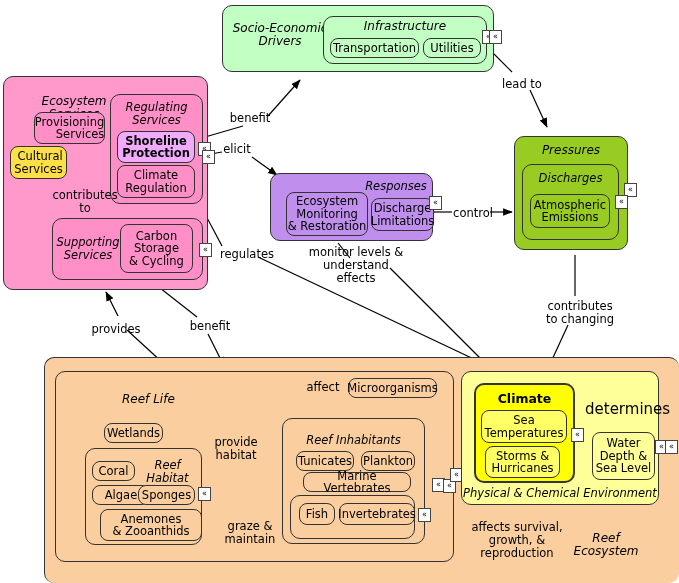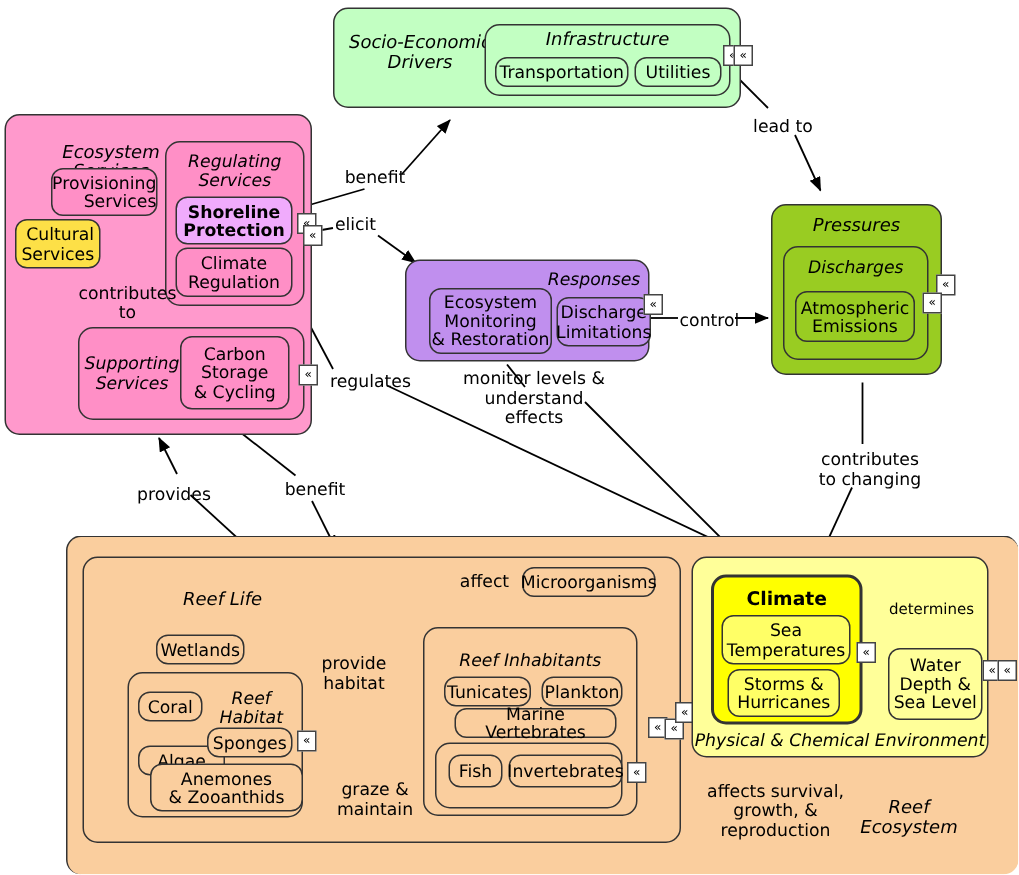--- a/index.html
+++ b/index.html
@@ -132,21 +132,21 @@
 
   <div class="box grp" style="left:55px;top:371px;width:399px;height:191px;background:#FACE9E;"></div>
   <div class="ttl" style="left:82px;top:393px;width:70px;font-size:12px;text-align:left;margin-left:40px;">Reef Life</div>
 
   <div class="box leaf" style="left:348px;top:378px;width:89px;height:20px;background:#FACE9E;font-size:11.5px;">Microorganisms</div>
   <div class="box leaf" style="left:104px;top:423px;width:59px;height:20px;background:#FACE9E;font-size:11.5px;">Wetlands</div>
 
   <div class="box grp" style="left:85px;top:448px;width:117px;height:97px;background:#FACE9E;"></div>
   <div class="ttl" style="left:140px;top:459px;width:55px;font-size:11.5px;">Reef<br>Habitat</div>
   <div class="box leaf" style="left:92px;top:461px;width:43px;height:20px;background:#FACE9E;font-size:11.5px;">Coral</div>
-  <div class="box leaf" style="left:92px;top:485px;width:58px;height:20px;background:#FACE9E;font-size:11.5px;margin-top:12px;">Algae</div>
+  <div class="box leaf" style="left:92px;top:485px;width:58px;height:20px;background:#FACE9E;font-size:11.5px;">Algae</div>
   <div class="box leaf" style="left:138px;top:485px;width:57px;height:20px;background:#FACE9E;font-size:11.5px;">Sponges</div>
   <div class="box leaf" style="left:100px;top:509px;width:102px;height:32px;background:#FACE9E;font-size:11.5px;">Anemones<br>&amp; Zooanthids</div>
   <div class="gm" style="left:198px;top:487px;">«</div>
 
   <div class="box grp" style="left:282px;top:418px;width:143px;height:126px;background:#FACE9E;"></div>
   <div class="ttl" style="left:282px;top:434px;width:143px;font-size:11.5px;">Reef Inhabitants</div>
   <div class="box leaf" style="left:296px;top:451px;width:58px;height:20px;background:#FACE9E;font-size:11.5px;">Tunicates</div>
   <div class="box leaf" style="left:361px;top:451px;width:54px;height:20px;background:#FACE9E;font-size:11.5px;">Plankton</div>
   <div class="box leaf" style="left:303px;top:472px;width:108px;height:20px;background:#FACE9E;font-size:11.5px;">Marine Vertebrates</div>
 
@@ -177,16 +177,16 @@
   <div class="elabel" style="left:449px;top:207px;width:48px;font-size:11.5px;">control</div>
   <div class="elabel" style="left:48px;top:189px;width:74px;font-size:11.5px;">contributes<br>to</div>
   <div class="elabel" style="left:300px;top:246px;width:112px;font-size:11.5px;">monitor levels &amp;<br>understand<br>effects</div>
   <div class="elabel" style="left:213px;top:248px;width:68px;font-size:11.5px;">regulates</div>
   <div class="elabel" style="left:85px;top:323px;width:62px;font-size:11.5px;">provides</div>
   <div class="elabel" style="left:181px;top:320px;width:58px;font-size:11.5px;">benefit</div>
   <div class="elabel" style="left:530px;top:300px;width:100px;font-size:11.5px;">contributes<br>to changing</div>
   <div class="elabel" style="left:303px;top:381px;width:40px;font-size:11.5px;">affect</div>
   <div class="elabel" style="left:205px;top:436px;width:62px;font-size:11.5px;">provide<br>habitat</div>
   <div class="elabel" style="left:215px;top:520px;width:70px;font-size:11.5px;">graze &amp;<br>maintain</div>
-  <div class="elabel" style="left:585px;top:401px;width:72px;font-size:10px;">determines</div>
+  <div class="elabel" style="left:585px;top:401px;width:72px;font-size:15px;">determines</div>
   <div class="elabel" style="left:462px;top:521px;width:110px;font-size:11.5px;">affects survival,<br>growth, &amp;<br>reproduction</div>
 
 </div>
 
 </body></html>

